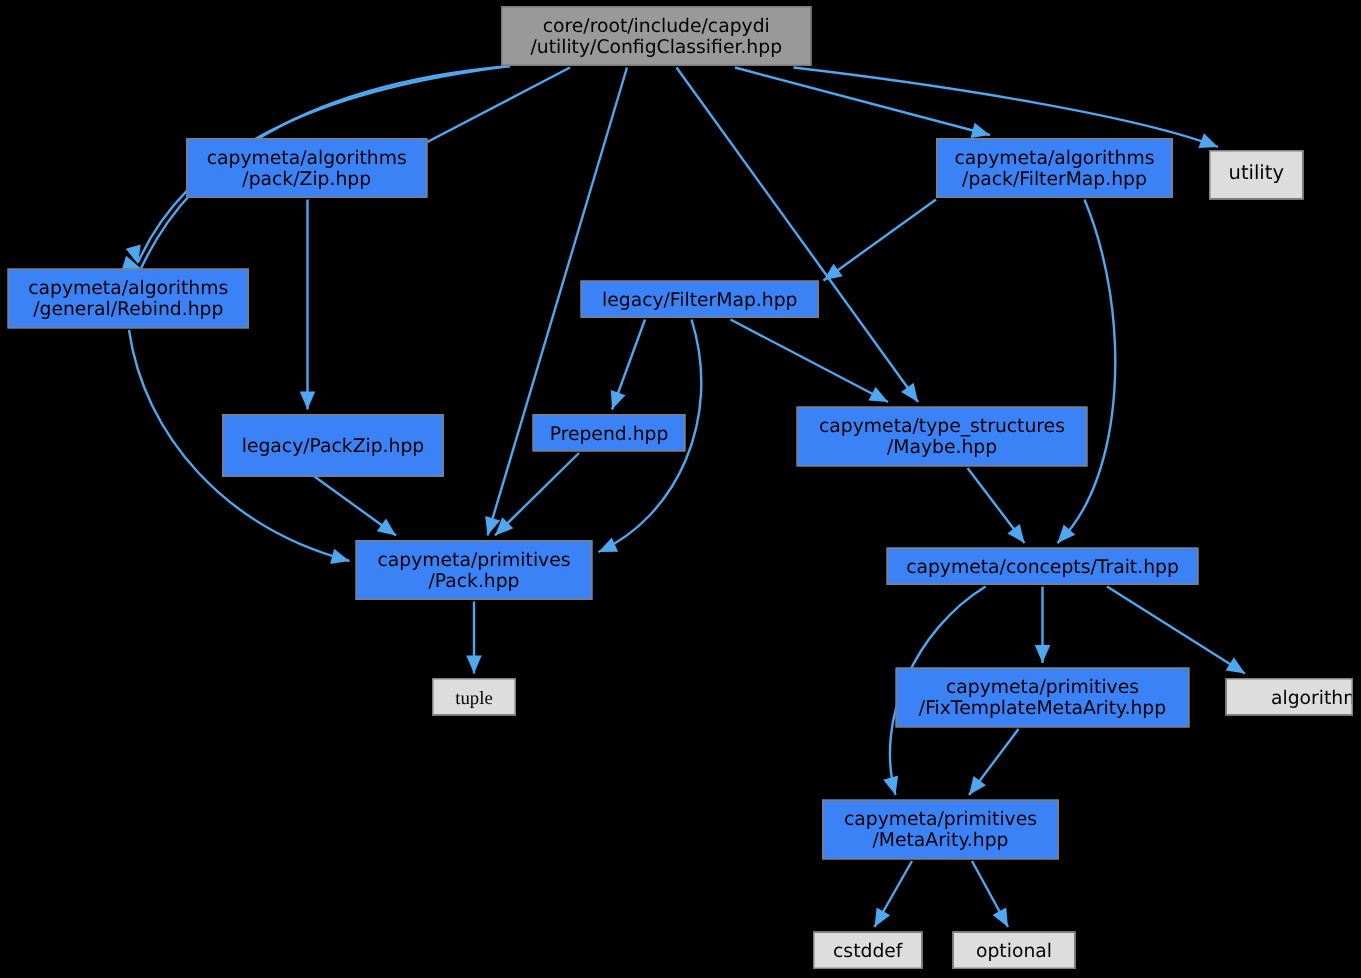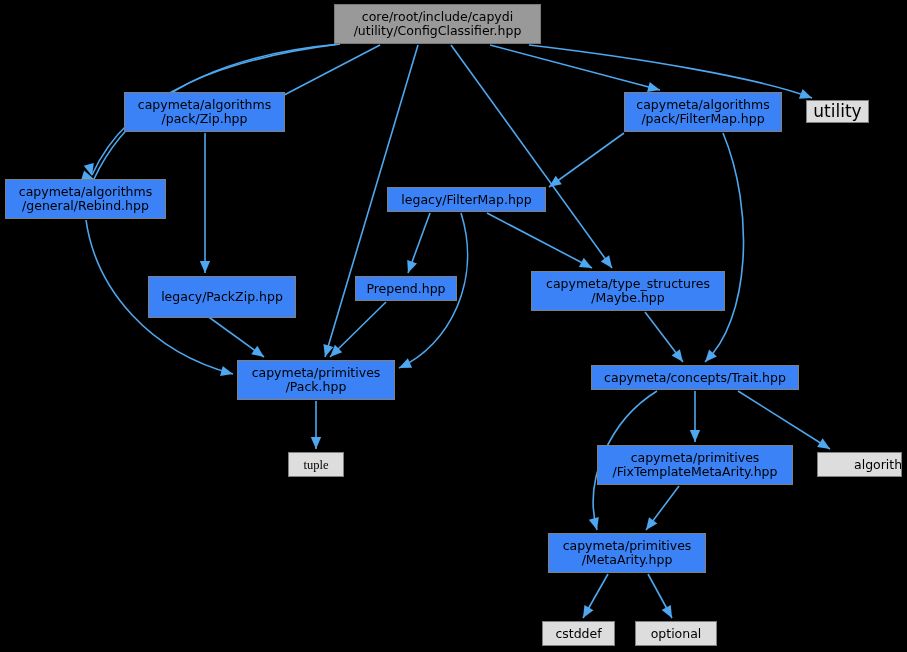--- a/index.html
+++ b/index.html
@@ -24,20 +24,21 @@
     left: 0;
     top: 0;
     width: 907px;
     height: 652px;
   }
   .node {
     position: absolute;
     box-sizing: border-box;
     display: flex;
     flex-direction: column;
+    align-items: center;
     justify-content: center;
     text-align: center;
     border: 1px solid #808080;
     color: #000000;
     line-height: 1.12;
     white-space: pre;
     overflow: hidden;
   }
   .node.file {
     background: #3b82f6;
@@ -151,21 +152,21 @@
         <polygon points="583,618 584.4395511185548,605.0012426525815 593.4689827863892,610.1616073447238" fill="#4ea7ef"></polygon>
       </g>
       <g>
         <path d="M 648,574 L 672,618" fill="none" stroke="#4ea7ef" stroke-width="1.6"></path>
         <polygon points="672,618 661.6770666294292,609.9702399396523 670.7999518738859,604.9769479577554" fill="#4ea7ef"></polygon>
       </g>
     </svg>
 <div class="node root" style="left: 334px; top: 4px; width: 207px; height: 40px; font-size: 12.5px;"><span class="node-label">core/root/include/capydi</span><span class="node-label">/utility/ConfigClassifier.hpp</span></div>
     <div class="node file" style="left: 124px; top: 92px; width: 161px; height: 40px; font-size: 12.5px;"><span class="node-label">capymeta/algorithms</span><span class="node-label">/pack/Zip.hpp</span></div>
     <div class="node file" style="left: 624px; top: 92px; width: 158px; height: 40px; font-size: 12.5px;"><span class="node-label">capymeta/algorithms</span><span class="node-label">/pack/FilterMap.hpp</span></div>
-    <div class="node system" style="left: 806px; top: 100px; width: 63px; height: 23px; font-size: 17px;"><span class="node-label">utility</span></div>
+    <div class="node system" style="left: 806px; top: 100px; width: 63px; height: 33px; font-size: 13px;"><span class="node-label">utility</span></div>
     <div class="node file" style="left: 5px; top: 179px; width: 161px; height: 40px; font-size: 12.5px;"><span class="node-label">capymeta/algorithms</span><span class="node-label">/general/Rebind.hpp</span></div>
     <div class="node file" style="left: 387px; top: 187px; width: 159px; height: 25px; font-size: 12.5px;"><span class="node-label">legacy/FilterMap.hpp</span></div>
     <div class="node file" style="left: 148px; top: 276px; width: 148px; height: 42px; font-size: 12.5px;"><span class="node-label">legacy/PackZip.hpp</span></div>
     <div class="node file" style="left: 355px; top: 276px; width: 102px; height: 25px; font-size: 12.5px;"><span class="node-label">Prepend.hpp</span></div>
     <div class="node file" style="left: 531px; top: 271px; width: 194px; height: 40px; font-size: 12.5px;"><span class="node-label">capymeta/type_structures</span><span class="node-label">/Maybe.hpp</span></div>
     <div class="node file" style="left: 237px; top: 360px; width: 158px; height: 40px; font-size: 12.5px;"><span class="node-label">capymeta/primitives</span><span class="node-label">/Pack.hpp</span></div>
     <div class="node file" style="left: 591px; top: 365px; width: 208px; height: 25px; font-size: 12.5px;"><span class="node-label">capymeta/concepts/Trait.hpp</span></div>
     <div class="node system" style="left: 288px; top: 452px; width: 56px; height: 25px; font-size: 12.5px; font-family: Liberation Serif, serif;"><span class="node-label">tuple</span></div>
     <div class="node file" style="left: 597px; top: 445px; width: 196px; height: 40px; font-size: 12.5px;"><span class="node-label">capymeta/primitives</span><span class="node-label">/FixTemplateMetaArity.hpp</span></div>
     <div class="node system" style="left: 817px; top: 452px; width: 85px; height: 25px; font-size: 12.5px; padding-left: 36px;"><span class="node-label">algorithm</span></div>

